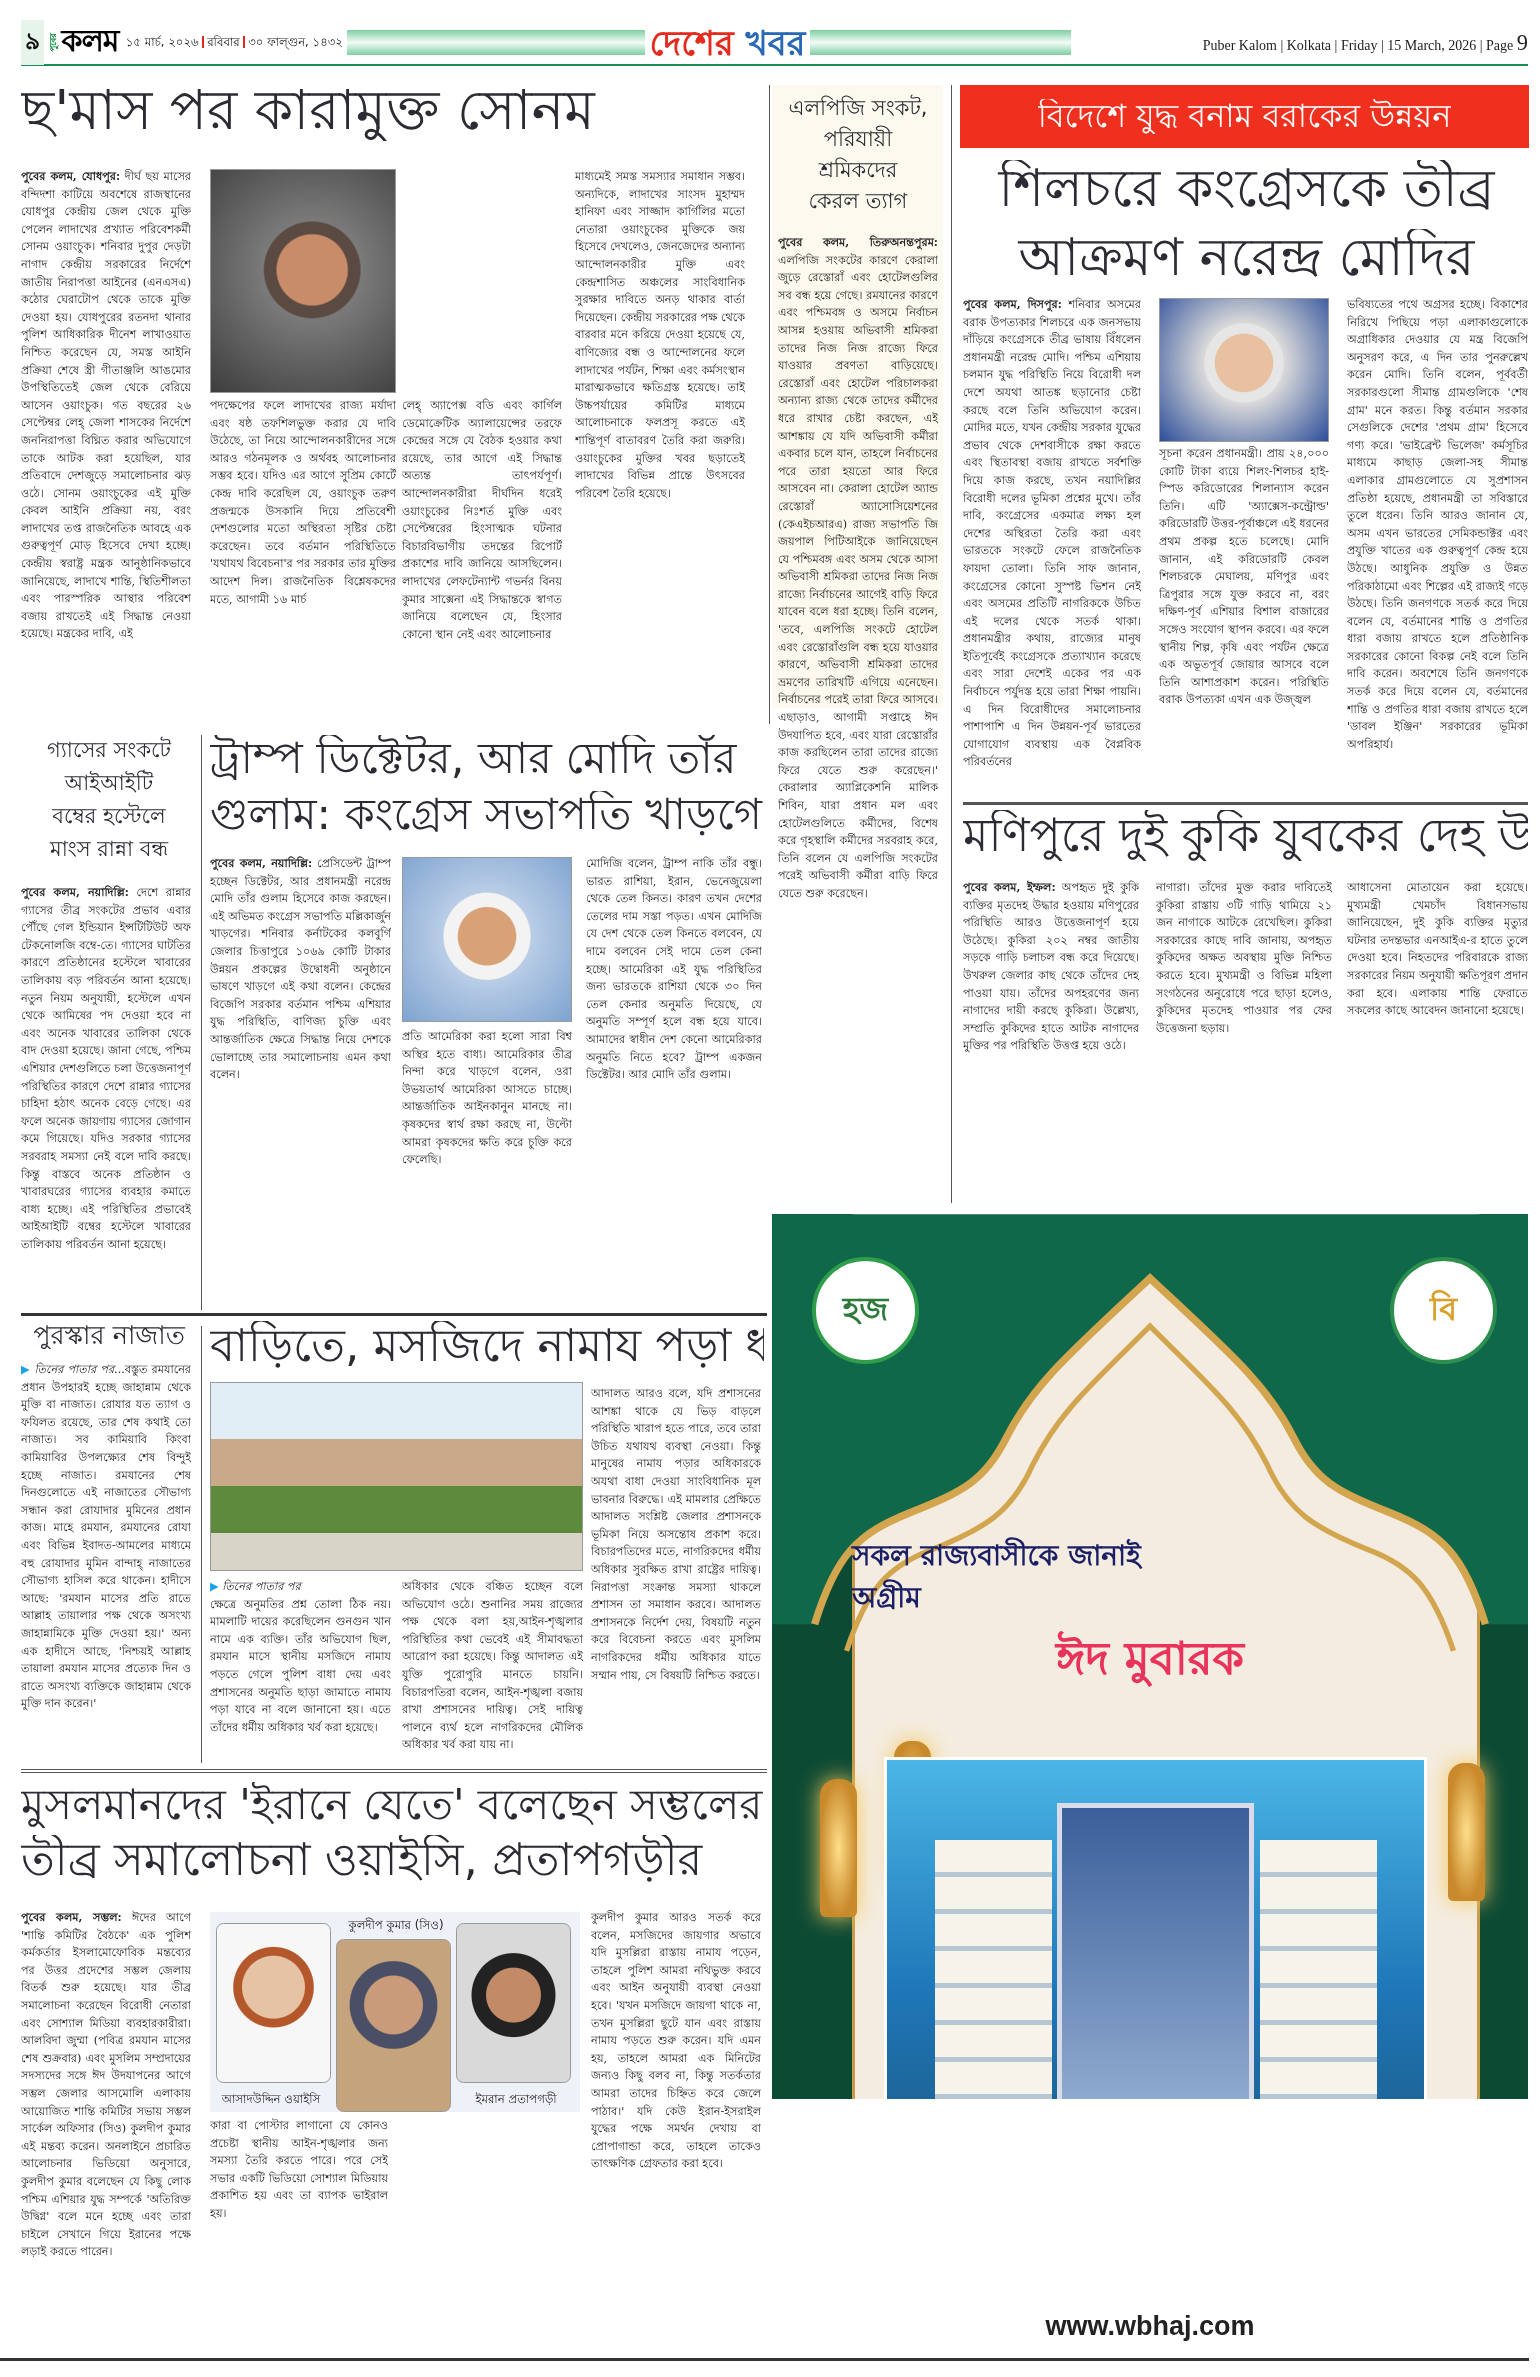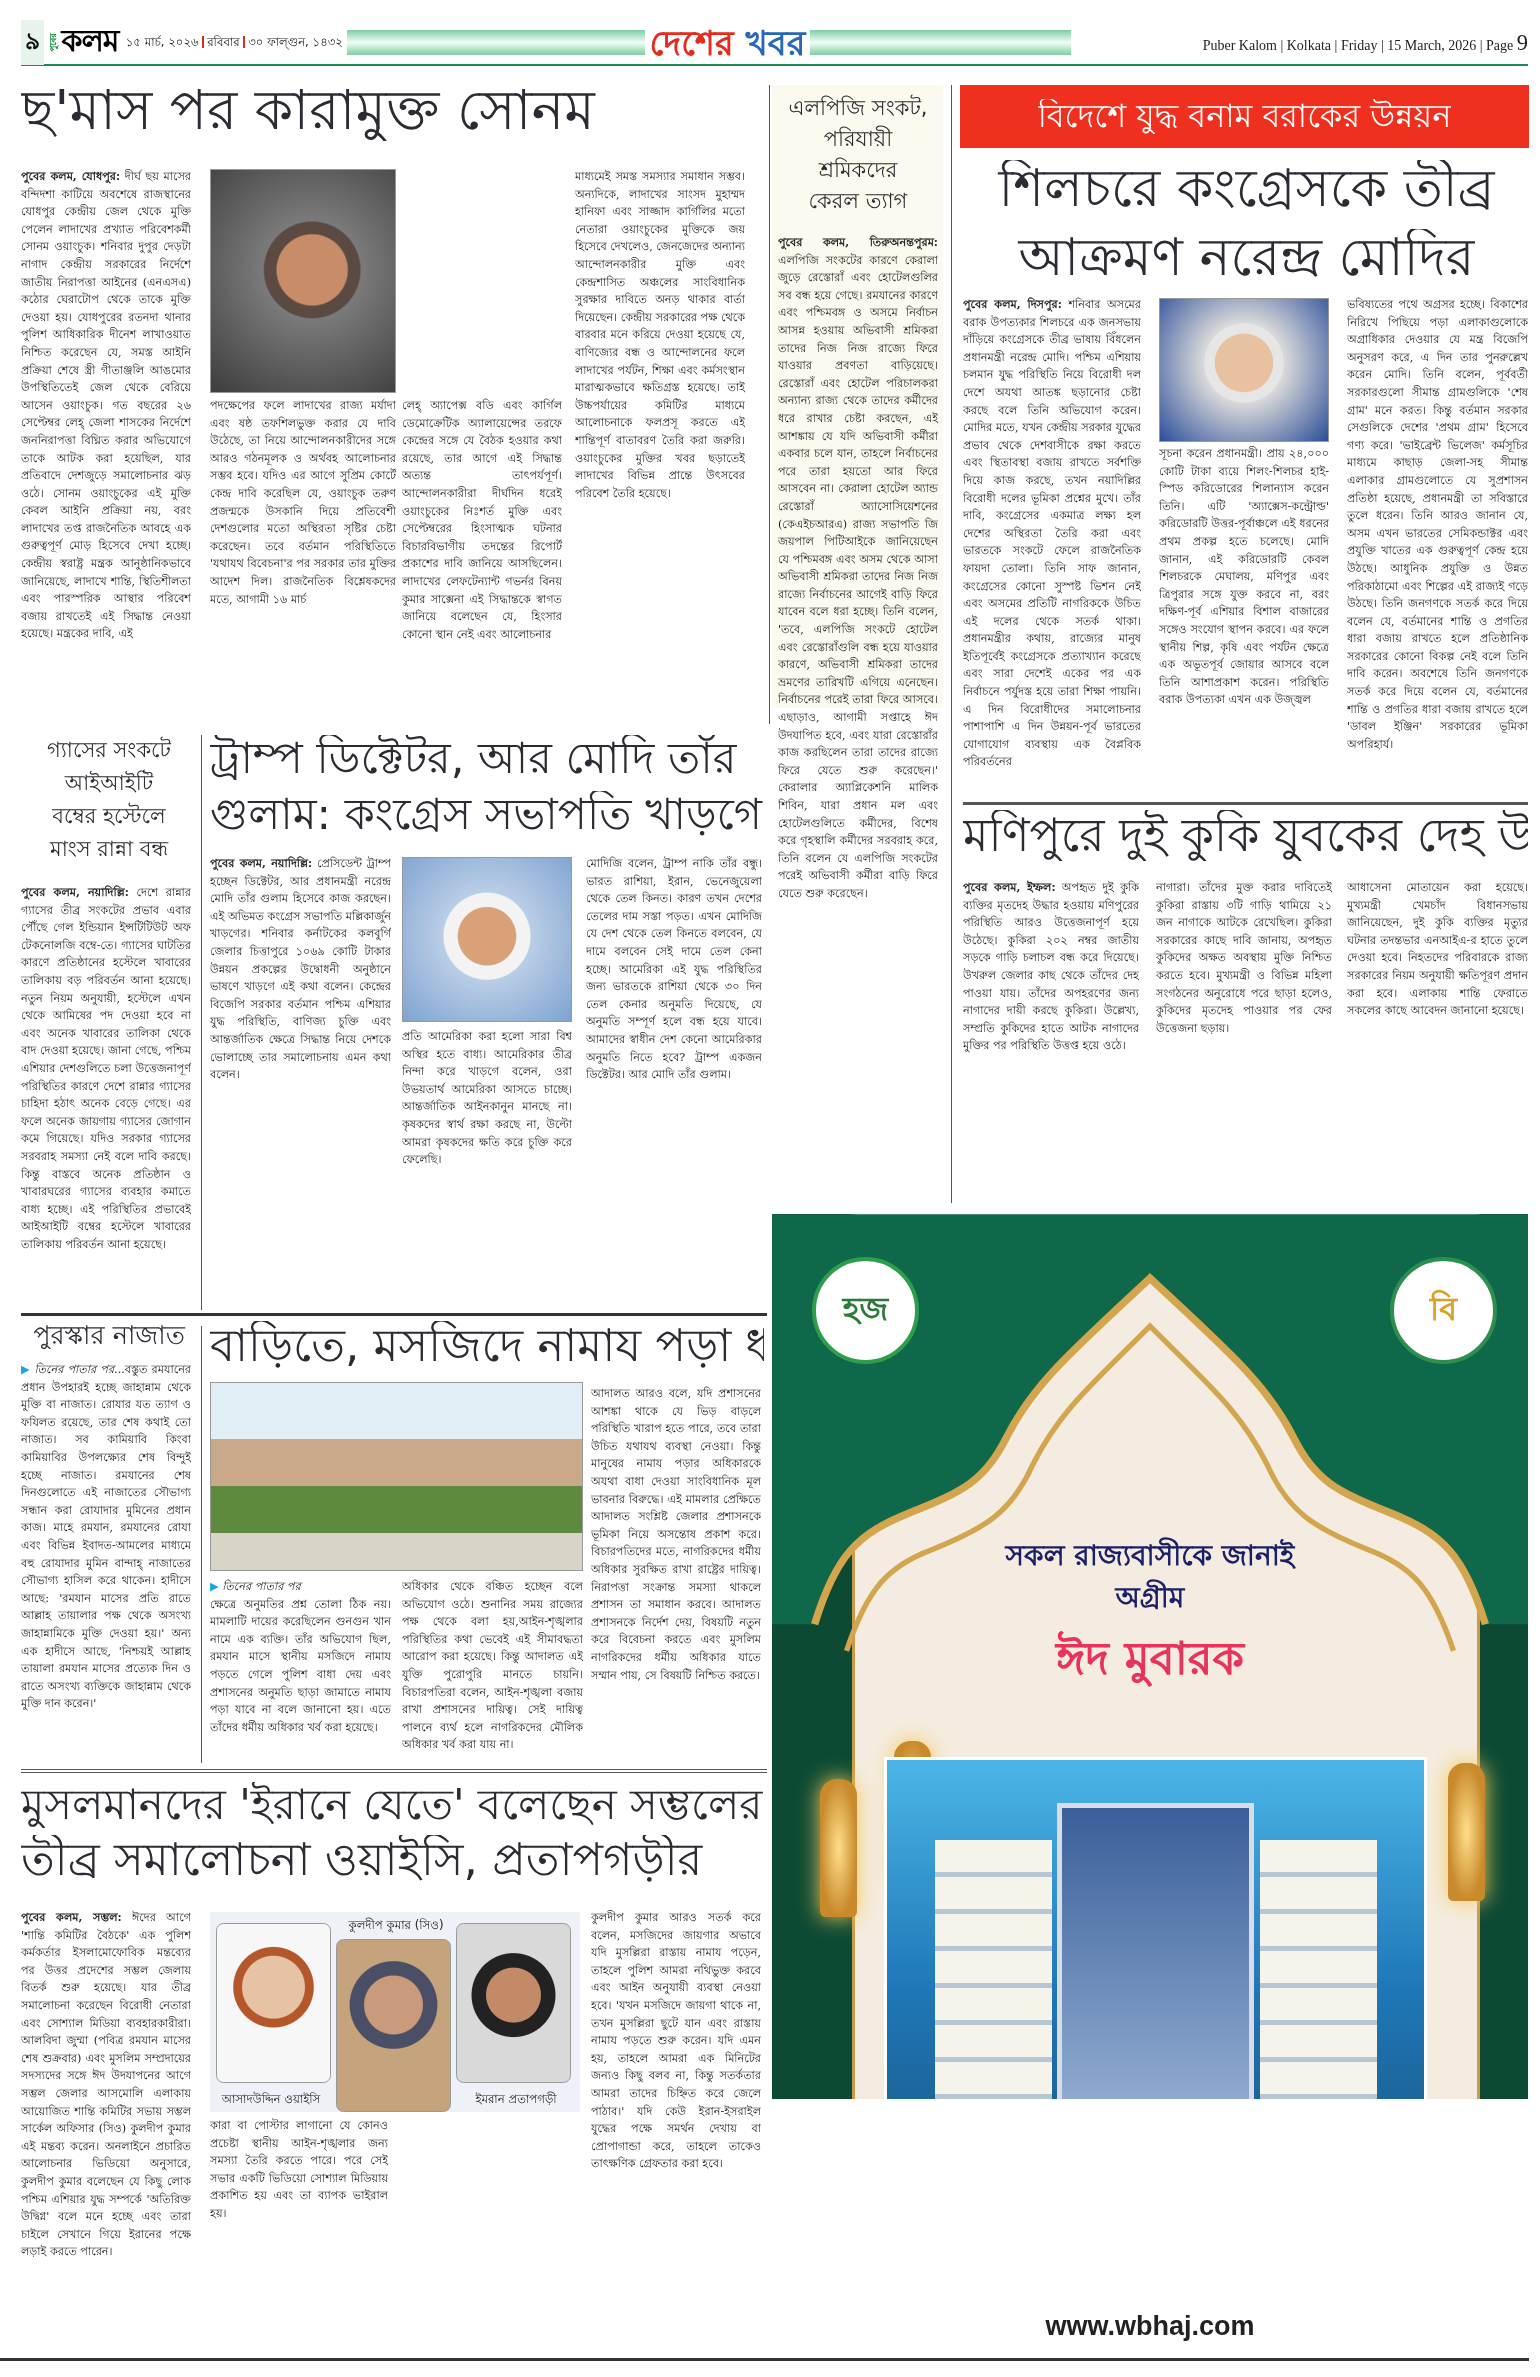--- a/index.html
+++ b/index.html
@@ -26,21 +26,21 @@
 .rule-h{background:#333;height:2.7px}
 .photo{overflow:hidden;border:0.5px solid #999}
 .cap{font-size:11.7px;text-align:center;color:#222}
 .arrow{color:#1aa3e6}
 
 .ad{left:772px;top:1214px;width:756px;height:885px;background:#0d4a34;overflow:hidden}
 .ad-inner{left:80px;top:0;width:628px;height:1134px;background:#f4ece0;border-left:3.2px solid #c89a4a;border-right:3.2px solid #c89a4a}
 .arch{left:0;top:0;width:756px;height:533px}
 .lantern{width:37px;height:138px;border-radius:16px 16px 5.3px 5.3px;background:radial-gradient(#ffdf8a,#c98a2c 70%);box-shadow:0 0 21px #f7c85b}
 .logo-circle{width:107px;height:107px;border-radius:50%;background:#fff;border:4.3px solid #2e9e4b;display:flex;align-items:center;justify-content:center;font-size:32px;color:#2e7a3b;font-weight:bold}
-.ad-msg{font-size:28px;color:#1a1f66;text-align:center;font-weight:bold}
+.ad-msg{font-size:28px;color:#1a1f66;font-weight:bold}
 .ad-eid{font-size:45px;color:#e8335a;text-align:center;font-weight:bold}
 .building{background:linear-gradient(#4bb6e6,#1f77b8 60%,#1b5f8e);border:3.2px solid #fff}
 .ad-lines{font-size:20px;color:#222;text-align:center;line-height:37px}
 .pracharey{background:#d8953f;color:#fff;font-size:19px;font-weight:normal;border-radius:21px;padding:5.3px 32px}
 .ad-org{font-size:35px;color:#157a2f;font-weight:normal;text-align:center}
 .ad-url{font-family:"Liberation Sans",sans-serif;font-size:27px;font-weight:bold;color:#222;text-align:center}
 </style>
 </head>
 <body>
 

